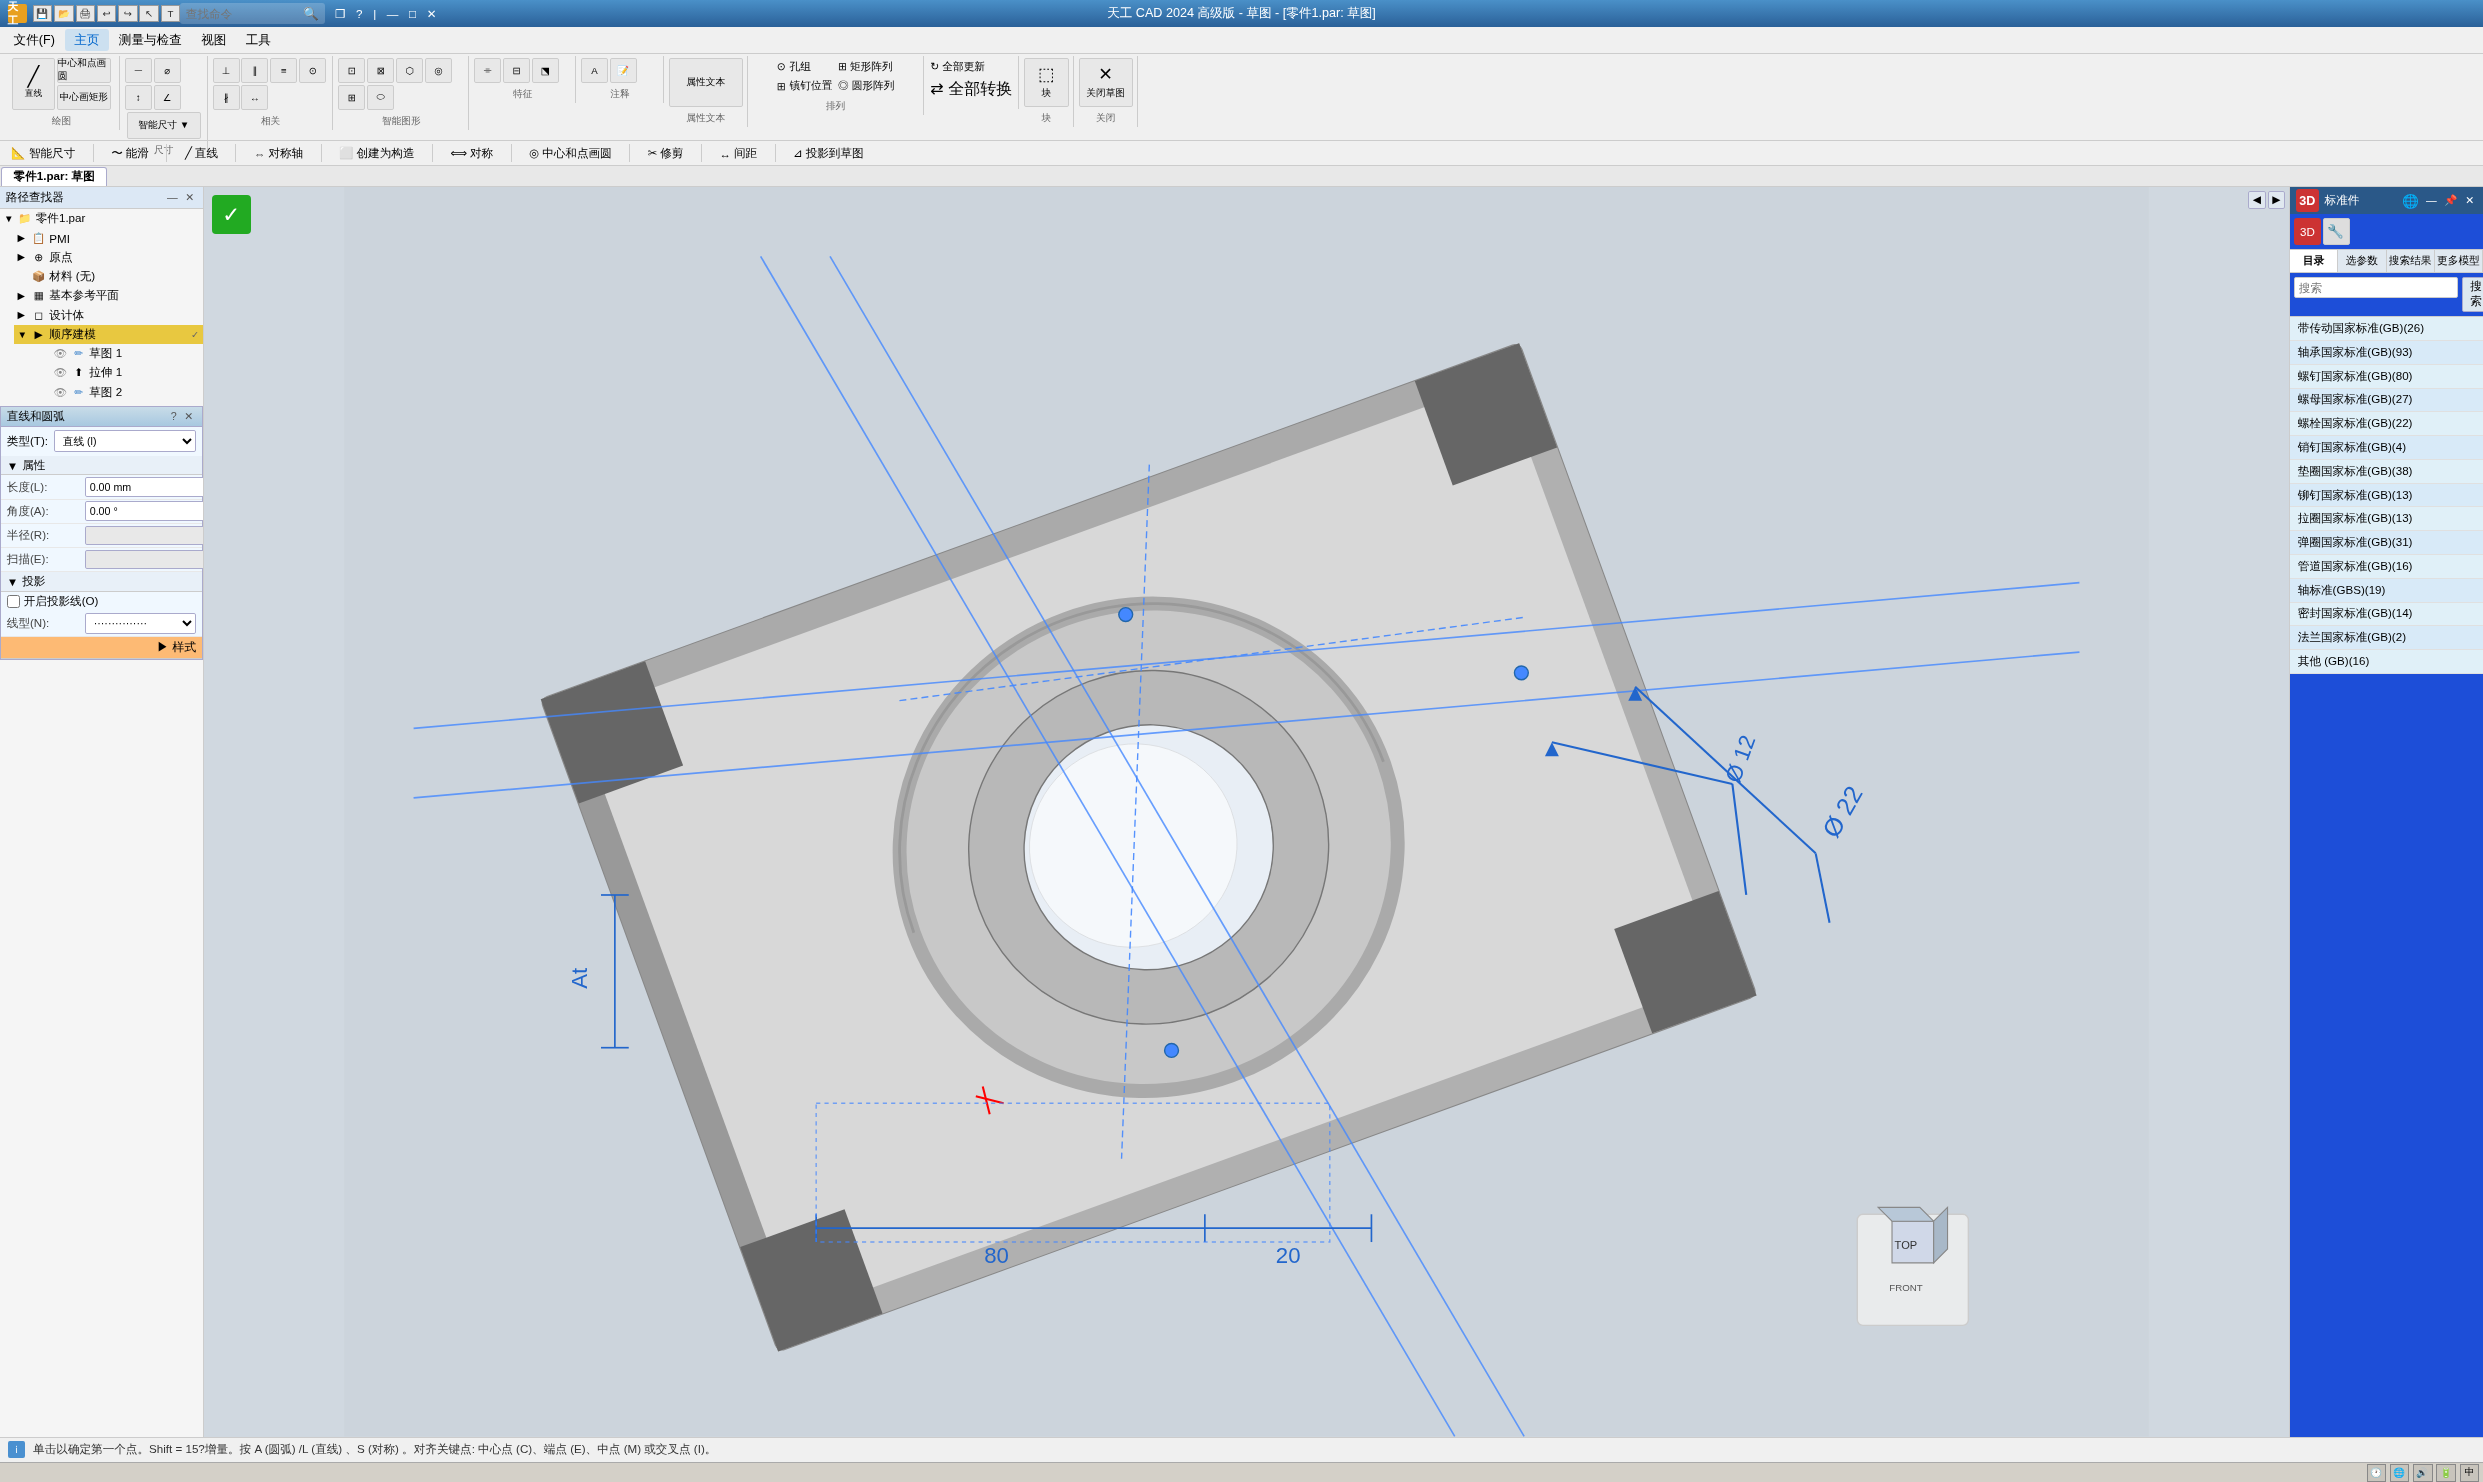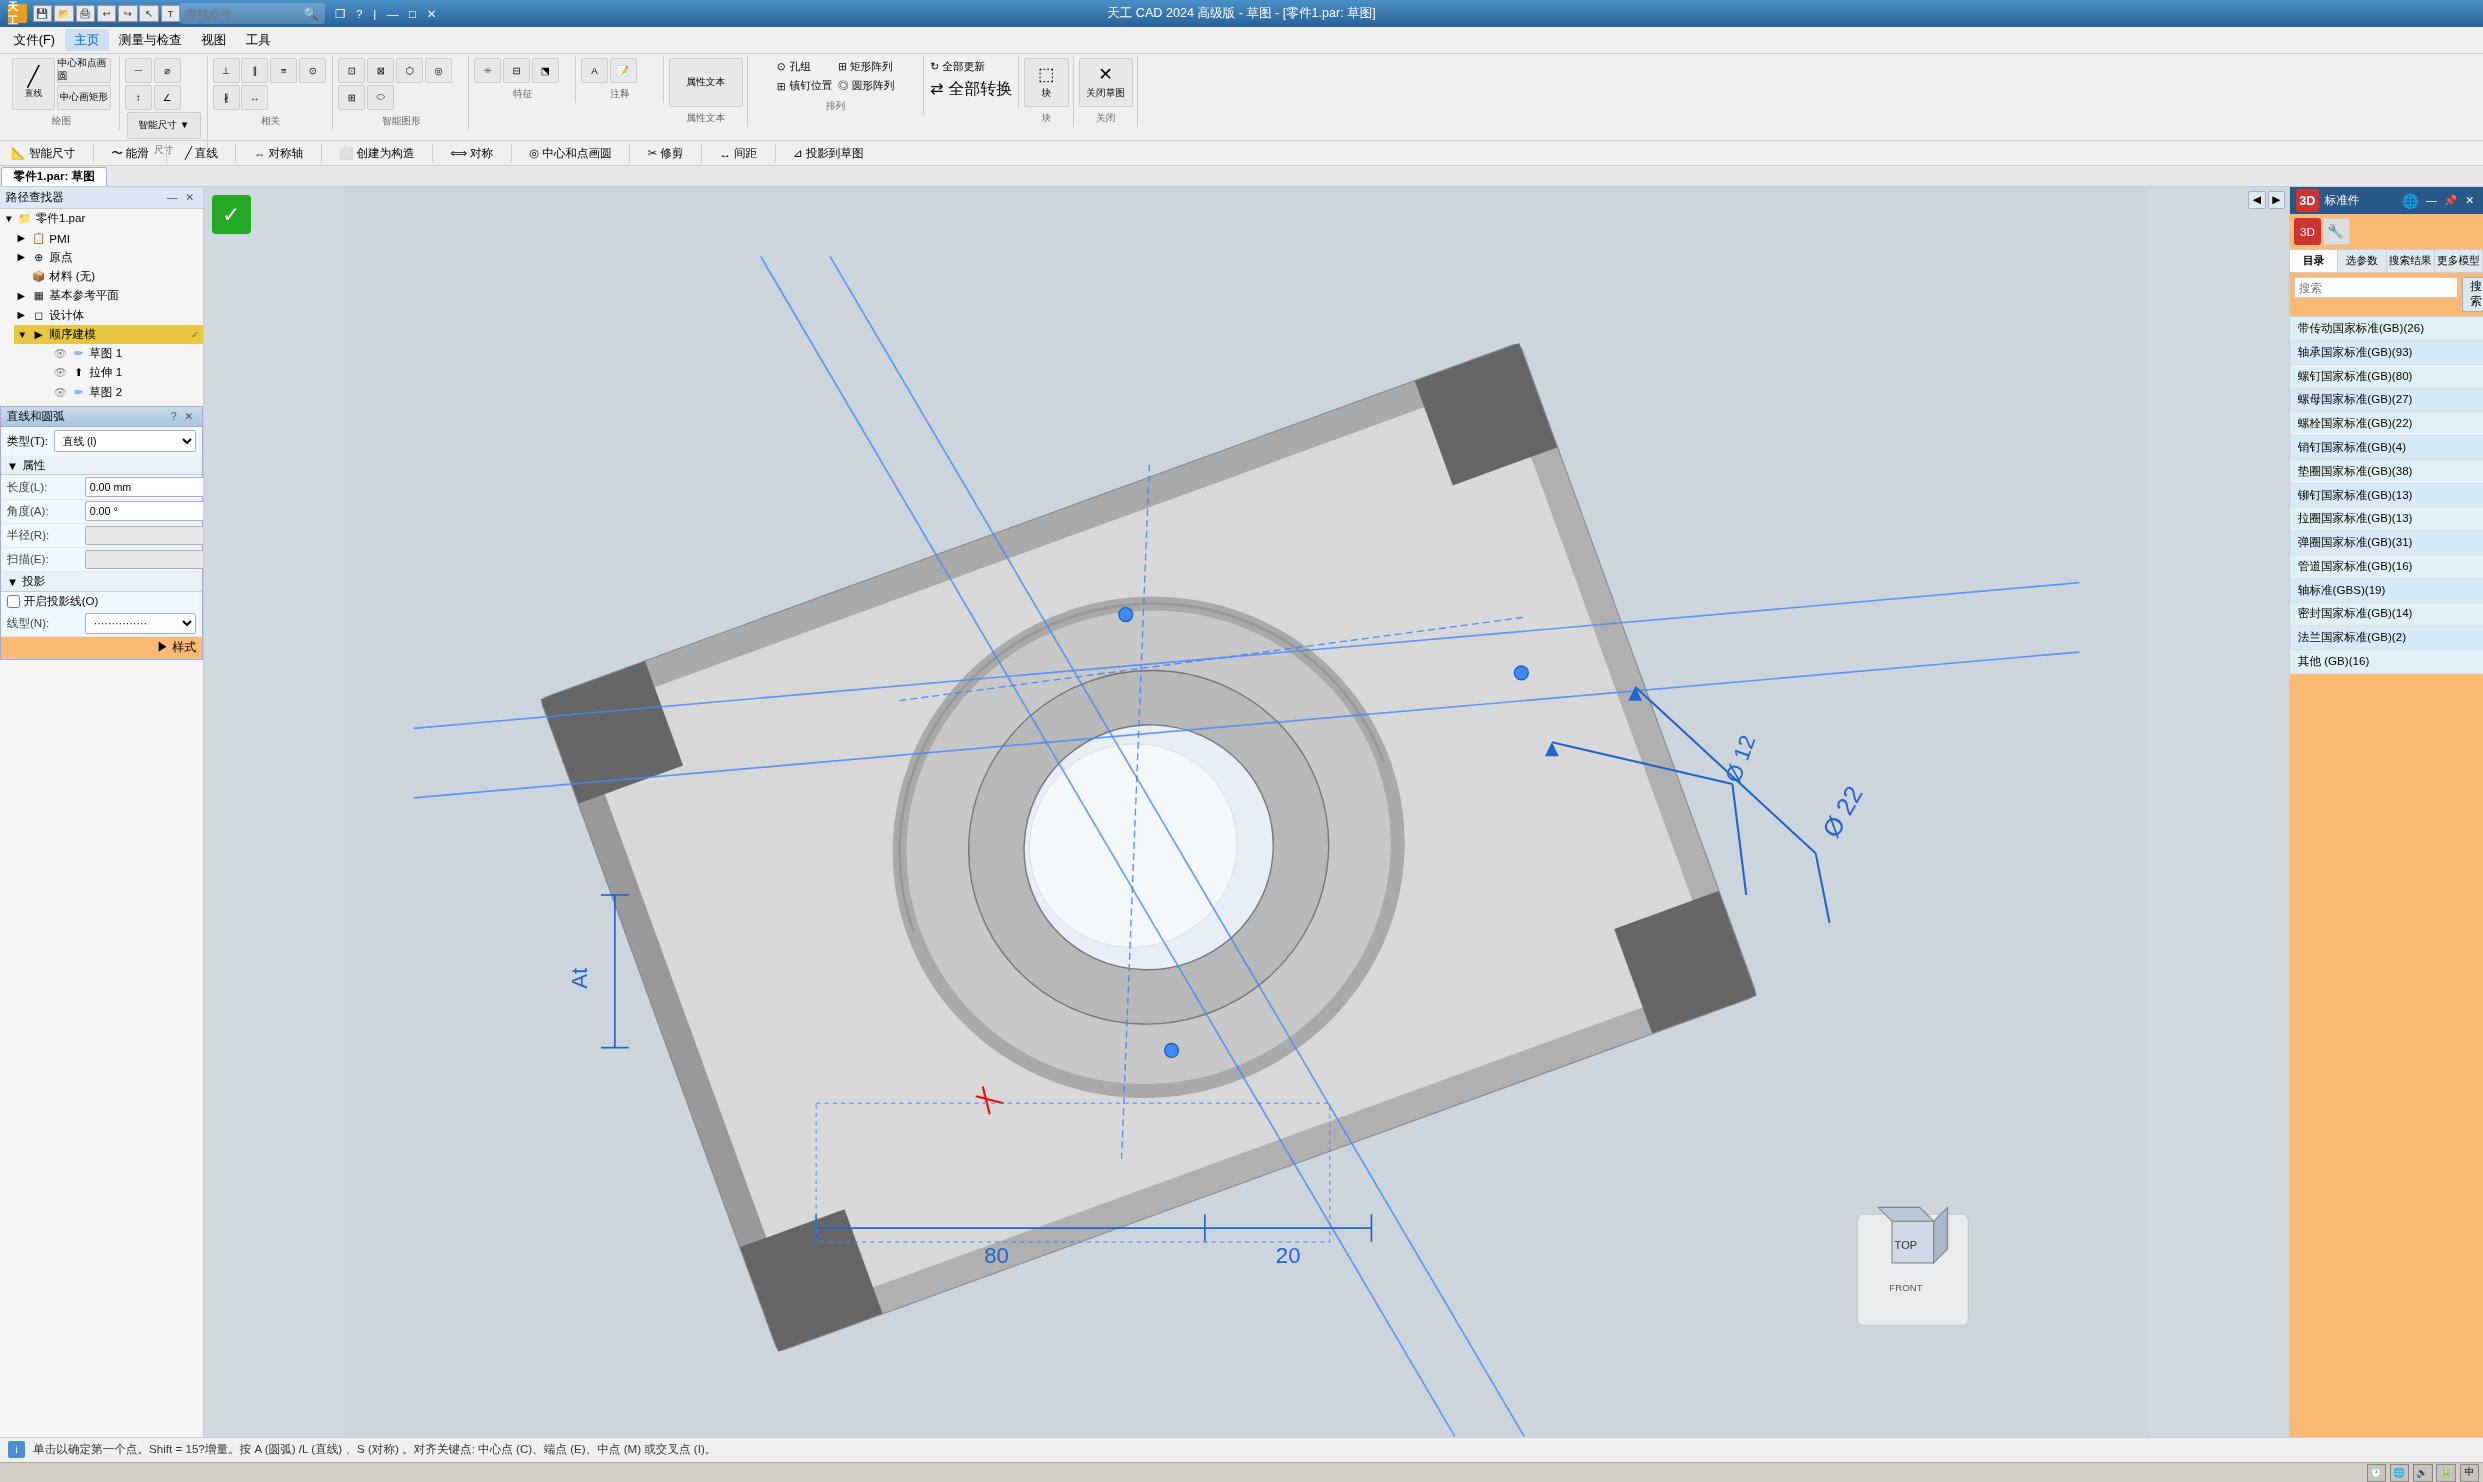--- a/index.html
+++ b/index.html
@@ -188,21 +188,21 @@
     #viewport {
       flex: 1;
       background: #e8ecf0;
       position: relative;
       overflow: hidden;
     }
 
     
     #right-panel {
       width: 194px;
-      background: #fdba74;
+      background: #1d4ed8;
       border-left: 1px solid #ccc;
       display: flex;
       flex-direction: column;
     }
     .right-tabs {
       display: flex;
       background: #e0e8f0;
       border-bottom: 1px solid #ccc;
     }
     .right-tab {

